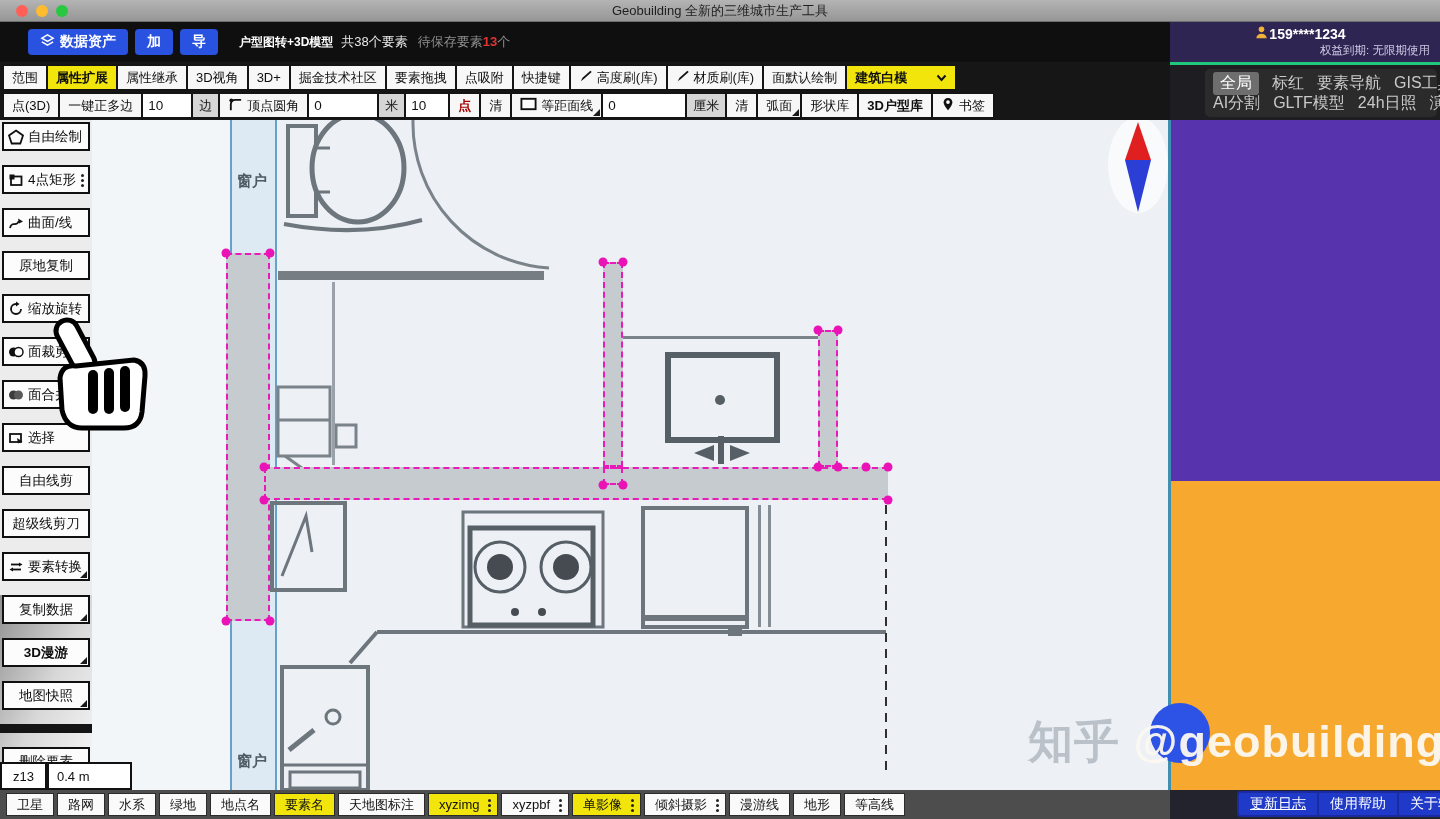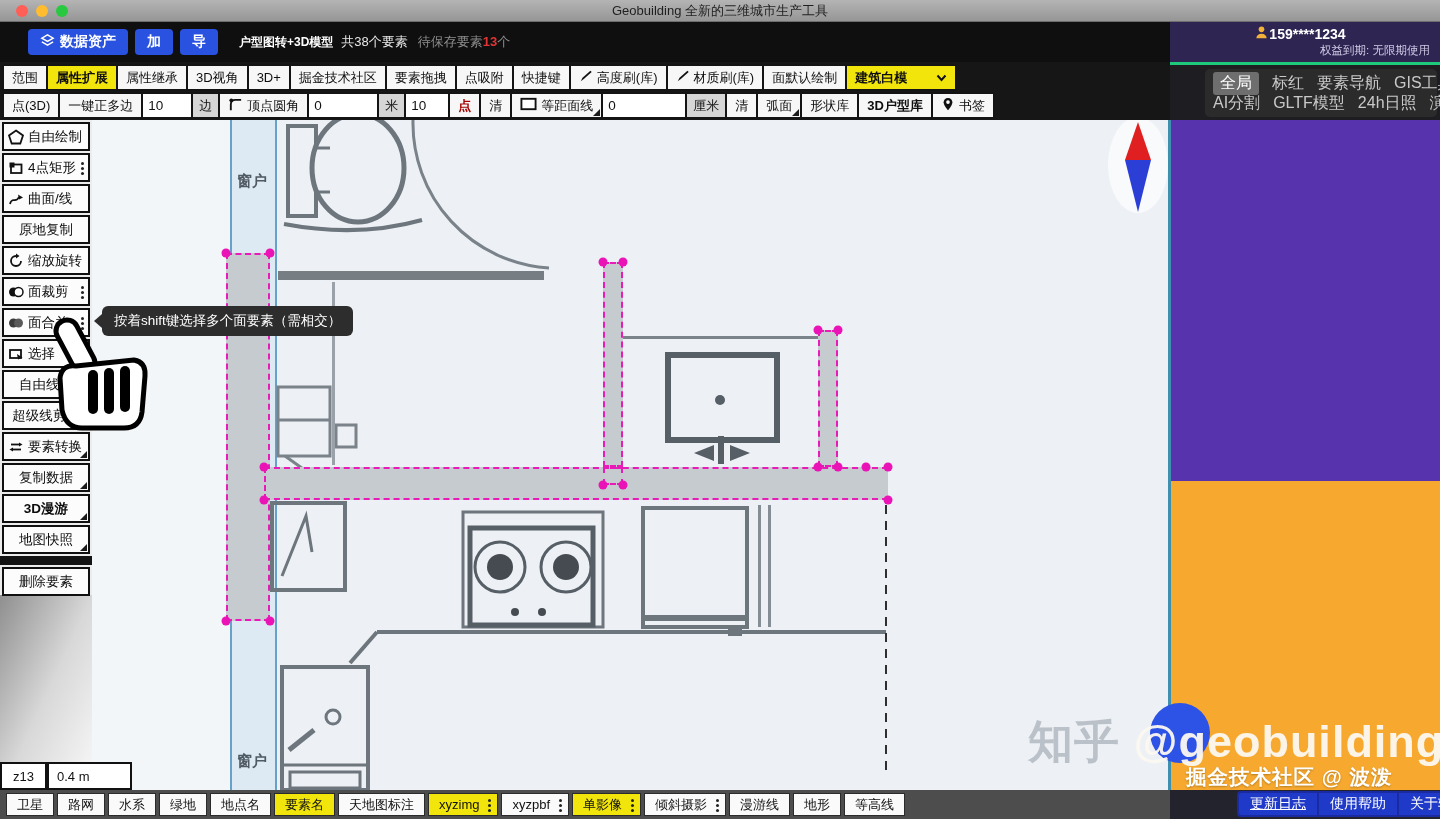--- a/index.html
+++ b/index.html
@@ -52,21 +52,21 @@
   .tinput{width:52px;background:#fff;border:2px solid #141414;margin-right:-2px;
     font-size:13.5px;padding:0 5px;color:#111;}
   .tinput.w72{width:72px;} .tinput.w46{width:46px;} .tinput.w86{width:86px;}
   .corner::after{content:"";position:absolute;right:1px;bottom:1px;width:0;height:0;
     border-left:7px solid transparent;border-bottom:7px solid #1a1a1a;}
 
   
   #sidebar-base{position:absolute;left:0;top:120px;width:92px;height:670px;background:#ececec;}
   #sidebar-gradient{position:absolute;left:0;top:595px;width:92px;height:167px;
     background:linear-gradient(115deg,#8f8f8f,#d8d8d8 55%,#f4f4f4);}
-  #sidebar{position:absolute;left:2px;top:122px;width:88px;display:flex;flex-direction:column;gap:2px;}
+  #sidebar{position:absolute;left:2px;top:122px;width:88px;display:flex;flex-direction:column;gap:14px;}
   .sitem{position:relative;height:29px;background:#fcfcfc;border:2px solid #101010;
     display:flex;align-items:center;gap:4px;padding:0 4px;font-size:13.5px;color:#0d0d0d;cursor:pointer;}
   .sitem.noicon{justify-content:center;padding:0;}
   .sitem .sico{flex:0 0 16px;height:16px;}
   .kebab .dots{position:absolute;right:4px;top:7px;width:3px;height:3px;border-radius:50%;
     background:#222;box-shadow:0 5px 0 #222,0 10px 0 #222;}
   #sep{height:9px;background:#141414;margin:0 -2px;}
   .vx{position:absolute;width:9px;height:9px;border-radius:50%;background:#ea13b6;
     transform:translate(-50%,-50%);z-index:7;}
 
@@ -491,34 +491,32 @@
     <div class="bbtn">漫游线</div>
     <div class="bbtn">地形</div>
     <div class="bbtn">等高线</div>
   </div>
 
   <div id="wm-circle"></div>
   <div id="watermark">
     <span class="zh">知乎</span>
     <span class="hd">@geobuilding</span>
   </div>
-  <div id="community">掘金技术社区 @ 波泼</div>
   <div id="footer-links">
     <div class="flink underline">
         <span>更新日志</span>
       </div>
     <div class="flink">
         <span>使用帮助</span>
       </div>
     <div class="flink">
         <span>关于软件</span>
       </div>
   </div>
 
-  <div id="tooltip">按着shift键选择多个面要素（需相交）</div>
 
   <div id="hand">
     <svg width="115" height="118" viewBox="0 0 115 118">
       <g stroke="#000" stroke-width="5" fill="#fff" stroke-linejoin="round">
         <rect x="22" y="2" width="22" height="58" rx="11" transform="rotate(-28 33 30)"></rect>
         <path d="M18 62 Q20 48 34 50 L92 44 Q104 46 103 60 L100 96 Q98 112 82 112 L40 112 Q24 112 20 94 Z"></path>
       </g>
       <rect x="46" y="54" width="10" height="44" rx="5" fill="#000"></rect>
       <rect x="62" y="52" width="10" height="46" rx="5" fill="#000"></rect>
       <rect x="78" y="50" width="10" height="46" rx="5" fill="#000"></rect>

